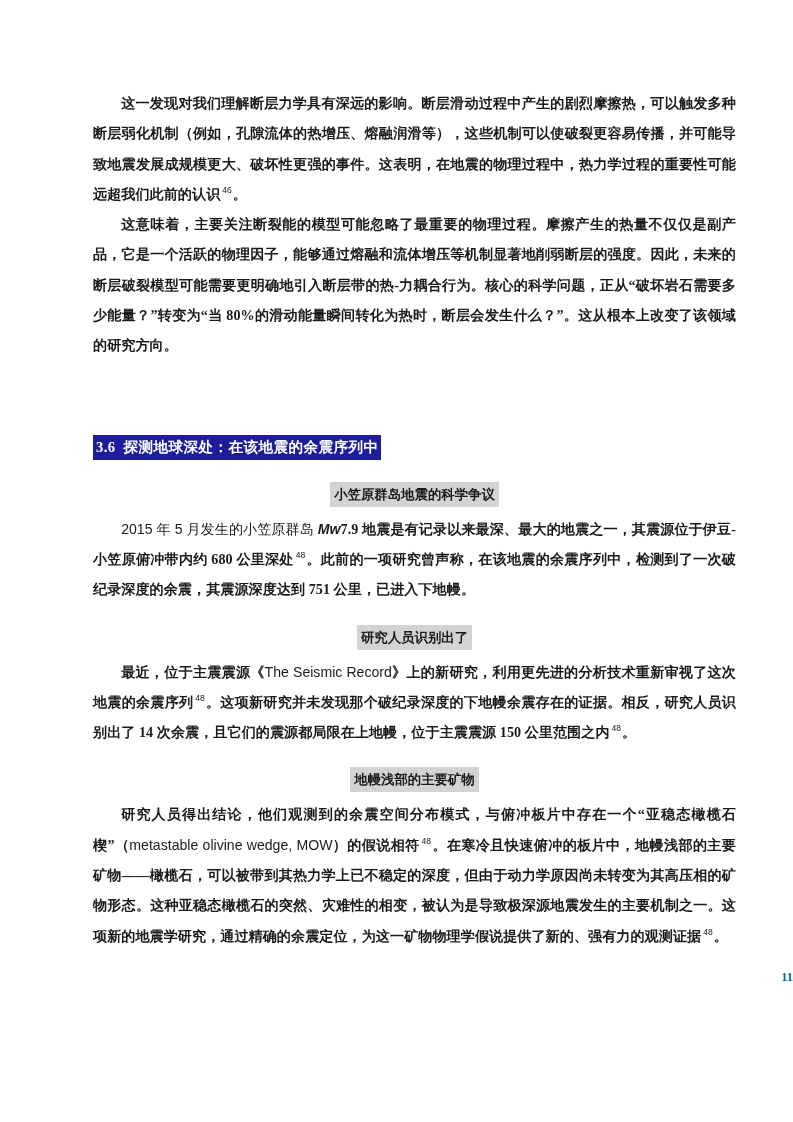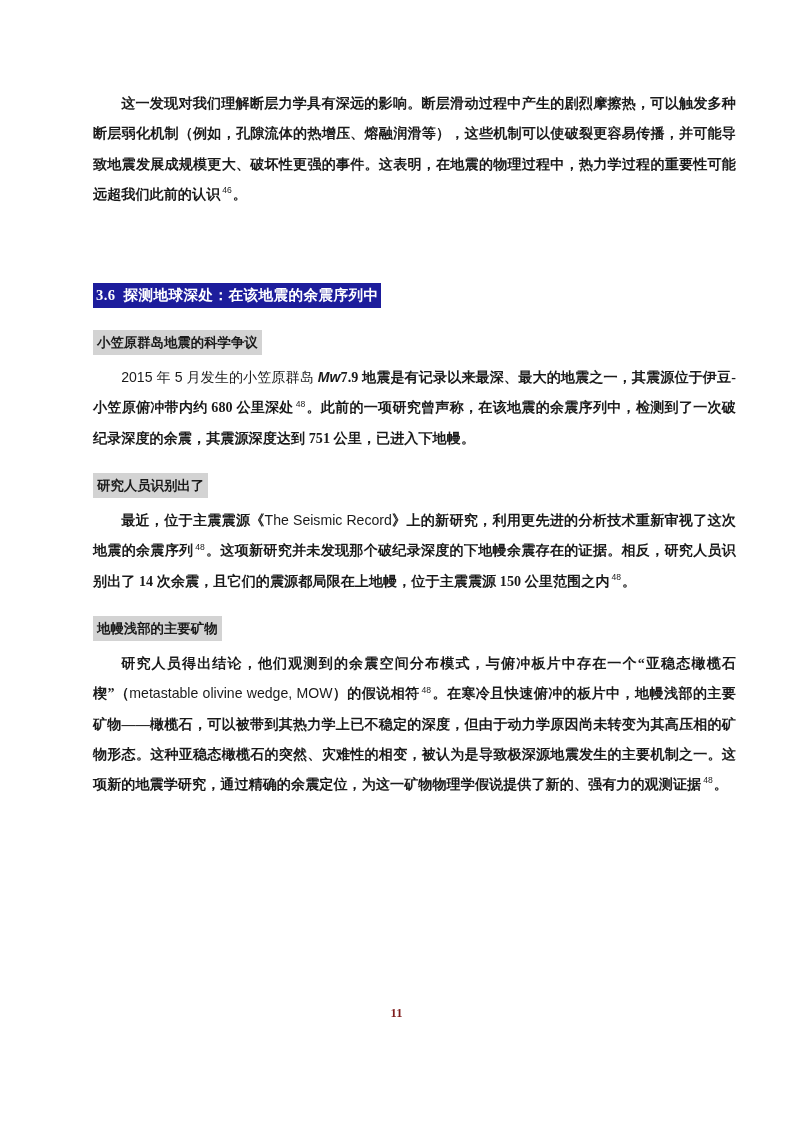--- a/index.html
+++ b/index.html
@@ -75,46 +75,48 @@
     line-height: 19px;
     font-weight: 700;
     color: #1a1a1a;
     display: inline-block;
     background: #d3d3d3;
     padding: 3px 4px 3px 4px;
   }
   .subheading-wrap {
     margin-top: 22px;
     margin-bottom: 7px;
+    text-align: center;
   }
   .subheading-wrap.tight {
     margin-top: 20px;
   }
   .page-number {
     position: absolute;
     left: 0;
-    top: 1006px;
+    top: 970px;
     width: 793px;
-    text-align: center;
+    text-align: right;
     font-size: 12.5px;
     font-family: "Liberation Serif", "DejaVu Serif", serif;
     font-weight: 600;
-    color: #7f1d1d;
+    color: #0369a1;
   }
 </style>
 </head>
 <body>
 
 <div class="page">
 
   <div class="content">
 
     <p class="body-par"><span>这一发现对我们理解断层力学具有深远的影响。断层滑动过程中产生的剧烈摩擦热，可以触发多种断层弱化机制（例如，孔隙流体的热增压、熔融润滑等），这些机制可以使破裂更容易传播，并可能导致地震发展成规模更大、破坏性更强的事件。这表明，在地震的物理过程中，热力学过程的重要性可能远超我们此前的认识</span><span class="sup sans">46</span><span>。</span></p>
 
 
+    <p class="body-par">这意味着，主要关注断裂能的模型可能忽略了最重要的物理过程。摩擦产生的热量不仅仅是副产品，它是一个活跃的物理因子，能够通过熔融和流体增压等机制显著地削弱断层的强度。因此，未来的断层破裂模型可能需要更明确地引入断层带的热-力耦合行为。核心的科学问题，正从“破坏岩石需要多少能量？”转变为“当 80%的滑动能量瞬间转化为热时，断层会发生什么？”。这从根本上改变了该领域的研究方向。</p>
 
     <div class="heading-wrap">
       <h2 class="section-heading"><span>3.6</span>&nbsp;&nbsp;<span>探测地球深处：在该地震的余震序列中</span></h2>
     </div>
 
     <div class="subheading-wrap">
       <h3 class="sub-heading">小笠原群岛地震的科学争议</h3>
     </div>
 
     <p class="body-par"><span class="sans">2015 年 5 月发生的小笠原群岛 </span><span class="ital">Mw</span><span>7.9 地震是有记录以来最深、最大的地震之一，其震源位于伊豆-小笠原俯冲带内约 680 公里深处</span><span class="sup sans">48</span><span>。此前的一项研究曾声称，在该地震的余震序列中，检测到了一次破纪录深度的余震，其震源深度达到 751 公里，已进入下地幔。</span></p>

